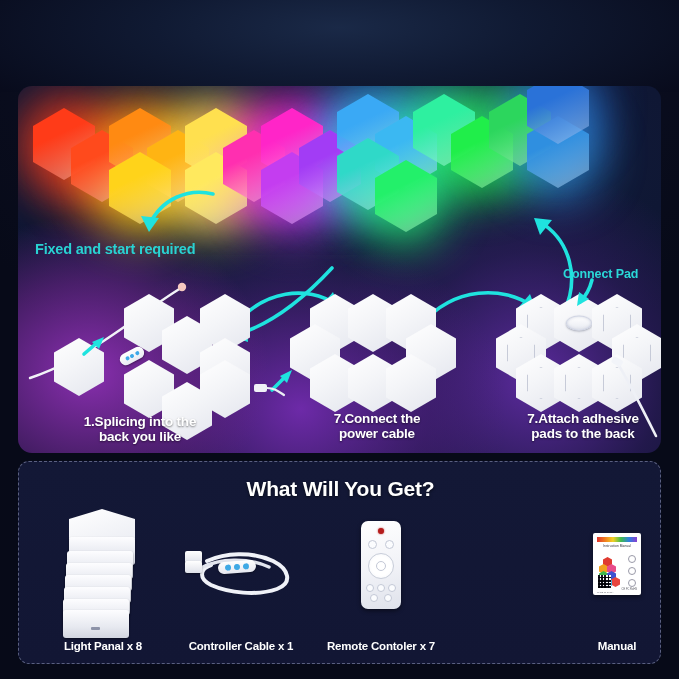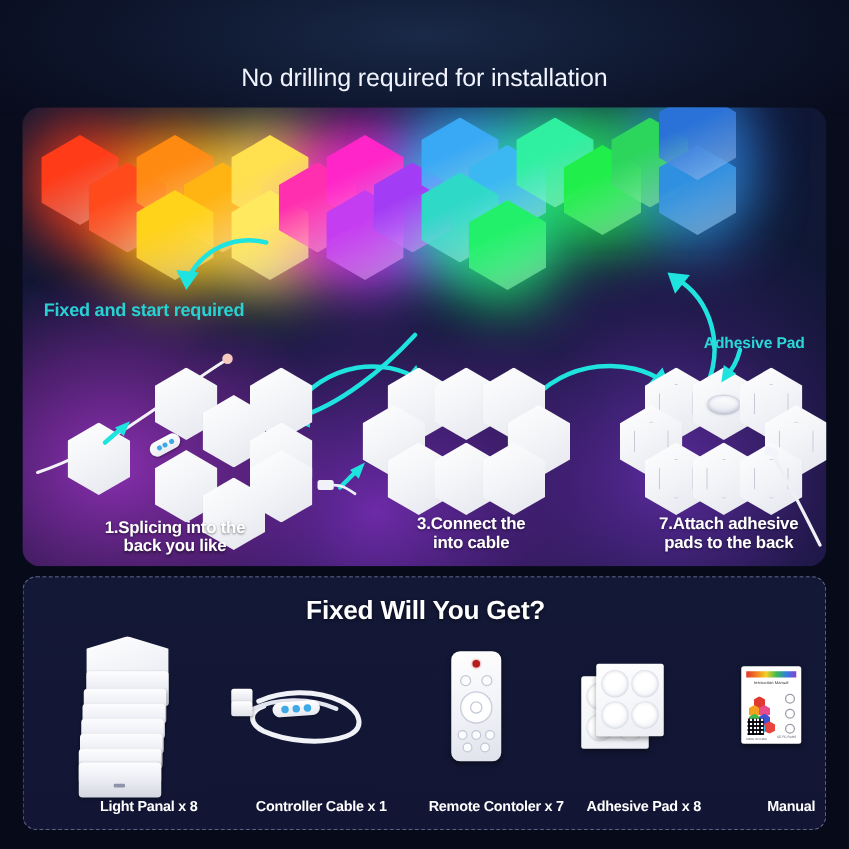--- a/index.html
+++ b/index.html
@@ -85,21 +85,21 @@
   .switch-pill i { width:4px; height:4px; border-radius:50%; background:#3da8e8; }
 
   
   .bottom { position:absolute; left:18px; top:461px; width:643px; height:203px;
     border:1.6px dashed #5a6080; border-radius:11px;
     background:linear-gradient(180deg,#131836 0%, #121634 100%); }
   .bottom-title { position:absolute; top:15px; left:0; width:643px; text-align:center;
     color:#ffffff; font-size:21px; font-weight:700; letter-spacing:-.2px;
     text-shadow:0 1px 3px rgba(0,0,0,.6); }
   .item { position:absolute; width:140px; text-align:center; }
-  .item-label { position:absolute; bottom:0; left:16px; width:100%; text-align:center;
+  .item-label { position:absolute; bottom:0; left:0; width:100%; text-align:center;
     color:#ffffff; font-size:11.5px; font-weight:700; letter-spacing:-.2px;
     white-space:nowrap; }
   .art { position:absolute; left:0; top:0; width:100%; }
 
   
   .stack-hex { position:absolute; width:66px; height:28px; border-radius:3px;
     background:linear-gradient(180deg,#fdfdff 0%,#e7e9f0 60%,#d3d6e0 100%);
     box-shadow:0 1px 2px rgba(0,0,0,.4); }
   .stack-tab { position:absolute; width:9px; height:3px; border-radius:1px;
     background:#8d93a8; }
@@ -153,21 +153,20 @@
     border:.7px solid #9a9aa8; }
   .man-foot { position:absolute; right:4px; bottom:4px; font-size:2.6px; color:#55555f; }
   .man-foot2 { position:absolute; left:4px; bottom:2px; font-size:2.2px; color:#66666f; }
 </style>
 </head>
 <body>
 
 <div id="root">
 
   <div class="header">
-    <div class="subtitle">No drilling required for installation</div>
   </div>
 
   <div class="panel">
 
     <div id="litglows" style="position: absolute; left: 0px; top: 0px; width: 643px; height: 190px;">
         <div class="litglow" style="left: -1px; top: 8px; background: rgb(255, 59, 24);"></div>
         <div class="litglow" style="left: 37px; top: 30px; background: rgb(255, 74, 28);"></div>
         <div class="litglow" style="left: 75px; top: 8px; background: rgb(255, 138, 18);"></div>
         <div class="litglow" style="left: 113px; top: 30px; background: rgb(255, 180, 19);"></div>
         <div class="litglow" style="left: 75px; top: 52px; background: rgb(255, 211, 26);"></div>
@@ -278,22 +277,22 @@
     </div>
     <svg class="arrowsvg" style="left:250px;top:278px;width:42px;height:34px;">
       <path d="M4,26 L18,12" stroke-width="3"></path>
       <polygon points="24,6 12,12 19,19"></polygon>
     </svg>
     <svg class="cablesvg" style="left:232px;top:288px;width:40px;height:30px;">
       <rect x="4" y="10" width="13" height="8" rx="2" fill="#f0f2f7"></rect>
       <path d="M17,14 C24,14 28,17 34,21" stroke="#eceff5" stroke-width="2.2" fill="none" stroke-linecap="round"></path>
     </svg>
     <div class="step-cap" style="left:259px;top:325px;">
-      <span>3.Connect the</span><br>
-      <span>into cable</span>
+      <span>7.Connect the</span><br>
+      <span>power cable</span>
     </div>
 
     <div style="position:absolute;left:478px;top:208px;width:160px;height:120px;">
       <div class="hex whex whex-in" style="left:20px;top:0px;">
           <div class="ring"></div>
         </div>
       <div class="hex whex whex-in" style="left:58px;top:0px;">
           <div class="pad-oval"></div>
         </div>
       <div class="hex whex whex-in" style="left:96px;top:0px;">
@@ -308,38 +307,38 @@
       <div class="hex whex whex-in" style="left:20px;top:60px;">
           <div class="ring"></div>
         </div>
       <div class="hex whex whex-in" style="left:58px;top:60px;">
           <div class="ring"></div>
         </div>
       <div class="hex whex whex-in" style="left:96px;top:60px;">
           <div class="ring"></div>
         </div>
     </div>
-    <div class="cap-label" style="left:545px;top:181px;">Adhesive Pad</div>
+    <div class="cap-label" style="left:545px;top:181px;">Connect Pad</div>
     <svg class="arrowsvg" style="left:552px;top:192px;width:36px;height:32px;">
       <path d="M22,2 C20,10 16,18 10,24" stroke-width="3"></path>
       <polygon points="7,28 9,14 19,21"></polygon>
     </svg>
     <svg class="cablesvg" style="left:594px;top:272px;width:60px;height:90px;">
       <path d="M6,6 C16,22 28,46 44,78" stroke="#eef0f6" stroke-width="2.6" fill="none" stroke-linecap="round"></path>
       <rect x="0" y="0" width="11" height="7" rx="2" fill="#f2f4f9" transform="rotate(28 5 3)"></rect>
     </svg>
     <div class="step-cap" style="left:465px;top:325px;">
       <span>7.Attach adhesive</span><br>
       <span>pads to the back</span>
     </div>
 
   </div>
 
   <div class="bottom">
-    <div class="bottom-title">Fixed Will You Get?</div>
+    <div class="bottom-title">What Will You Get?</div>
 
     <div class="item" style="left:14px;top:45px;height:145px;">
       <div class="art" style="height:118px;position:relative;">
         <div class="hex" style="left:36px;top:2px;width:66px;height:40px;background:linear-gradient(160deg,#ffffff,#e9ebf2);box-shadow:0 2px 3px rgba(0,0,0,.45);"></div>
         <div class="stack-hex" style="left:36px;top:30px;">
             <div class="stack-tab" style="left:28px;top:17px;"></div>
           </div>
         <div class="stack-hex" style="left:34px;top:44px;">
             <div class="stack-tab" style="left:28px;top:17px;"></div>
           </div>
@@ -391,37 +390,20 @@
           <div class="rbtn" style="left:5px;top:63px;width:8px;height:8px;"></div>
           <div class="rbtn" style="left:16px;top:63px;width:8px;height:8px;"></div>
           <div class="rbtn" style="left:27px;top:63px;width:8px;height:8px;"></div>
           <div class="rbtn" style="left:9px;top:73px;width:8px;height:8px;"></div>
           <div class="rbtn" style="left:23px;top:73px;width:8px;height:8px;"></div>
         </div>
       </div>
       <div class="item-label">Remote Contoler x 7</div>
     </div>
 
-    <div class="item" style="left:410px;top:45px;height:145px;">
-      <div class="art" style="height:118px;position:relative;">
-        <div class="pad-sheet" style="left:36px;top:34px;">
-          <div class="pad-circ" style="left:4px;top:5px;width:22px;height:22px;"></div>
-          <div class="pad-circ" style="left:28px;top:5px;width:22px;height:22px;"></div>
-          <div class="pad-circ" style="left:4px;top:30px;width:22px;height:22px;"></div>
-          <div class="pad-circ" style="left:28px;top:30px;width:22px;height:22px;"></div>
-        </div>
-        <div class="pad-sheet" style="left:48px;top:24px;">
-          <div class="pad-circ" style="left:4px;top:5px;width:22px;height:22px;"></div>
-          <div class="pad-circ" style="left:28px;top:5px;width:22px;height:22px;"></div>
-          <div class="pad-circ" style="left:4px;top:30px;width:22px;height:22px;"></div>
-          <div class="pad-circ" style="left:28px;top:30px;width:22px;height:22px;"></div>
-        </div>
-      </div>
-      <div class="item-label">Adhesive Pad x 8</div>
-    </div>
 
     <div class="item" style="left:528px;top:45px;height:145px;">
       <div class="art" style="height:118px;position:relative;">
         <div class="manual" style="left:46px;top:26px;">
           <div class="man-bar"></div>
           <div class="man-t">Instruction Manual</div>
           <div class="man-hex" style="left:10px;top:24px;background:#e03a30;"></div>
           <div class="man-hex" style="left:6px;top:31px;background:#f2a01e;"></div>
           <div class="man-hex" style="left:14px;top:31px;background:#e84c8a;"></div>
           <div class="man-hex" style="left:6px;top:38px;background:#3fb94e;"></div>

